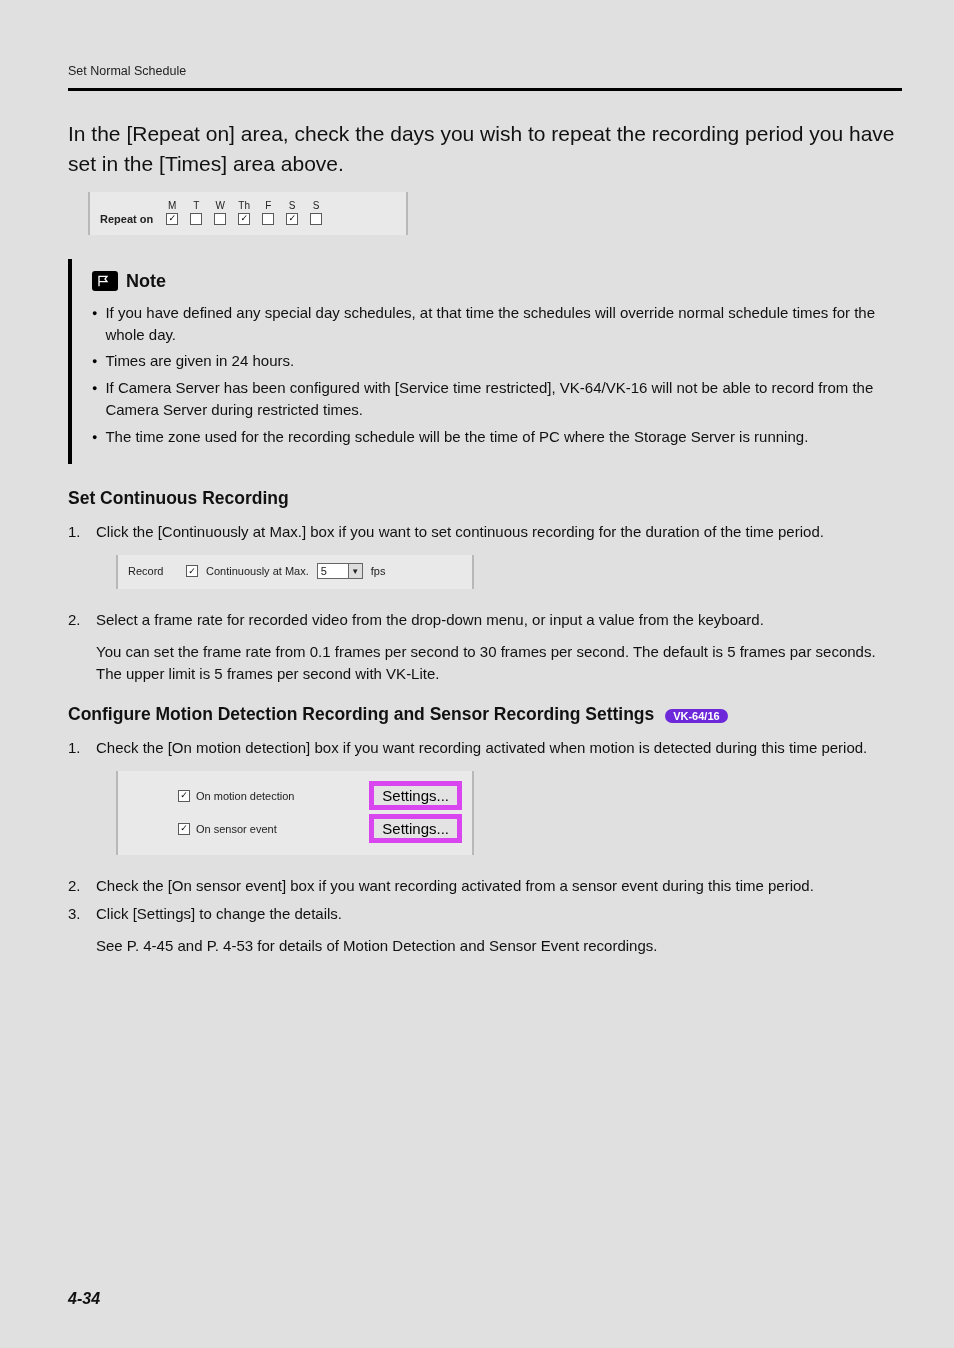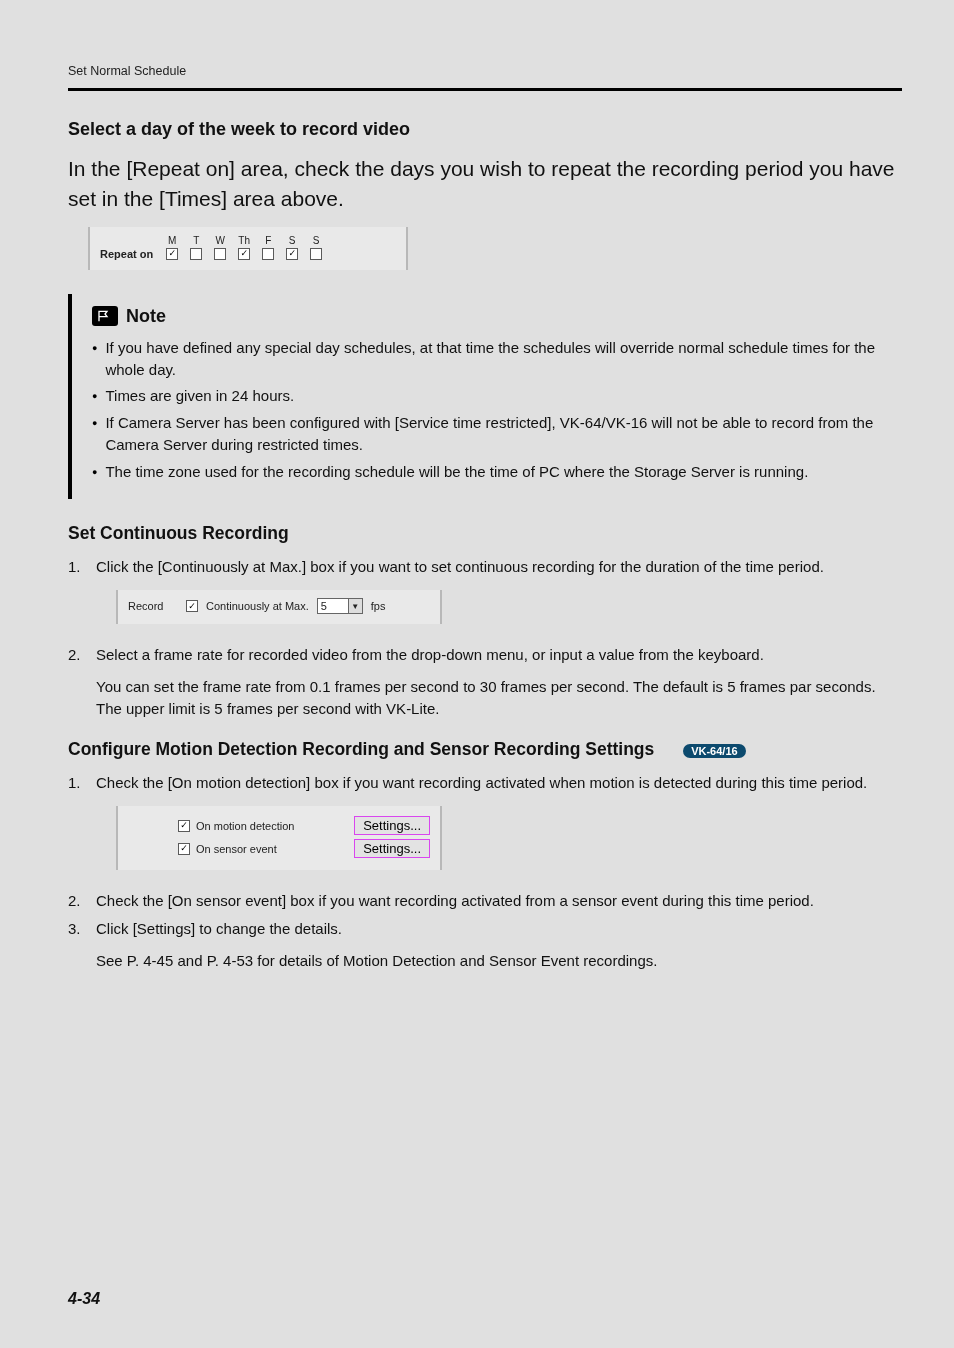--- a/index.html
+++ b/index.html
@@ -49,21 +49,21 @@
     border-left: 2px solid #b8b8b8;
     border-right: 2px solid #b8b8b8;
     background: #e9e9e9;
     padding: 8px 10px 10px 10px;
     margin: 12px 0 20px 20px;
     font-family: Tahoma, Arial, sans-serif;
     font-size: 11px;
     color: #222;
   }
   .shot.small { width: 320px; }
-  .shot.mid   { width: 326px; }
+  .shot.mid   { width: 358px; }
 
   .repeat-row { display: flex; align-items: flex-end; gap: 6px; }
   .repeat-label { font-size: 11px; padding-right: 4px; font-weight: bold; }
   .day-col { display: flex; flex-direction: column; align-items: center; width: 18px; }
   .day-col .lbl { font-size: 10px; margin-bottom: 2px; }
   .chk {
     width: 12px; height: 12px;
     border: 1px solid #5a5a5a;
     background: #fff;
     display: inline-flex; align-items: center; justify-content: center;
@@ -78,22 +78,22 @@
     border: 1px solid #666; background: #fff; height: 16px;
   }
   .combo .val { width: 30px; padding: 0 3px; font-size: 11px; }
   .combo .arrow {
     width: 14px; height: 14px; border-left: 1px solid #666;
     display: flex; align-items: center; justify-content: center;
     font-size: 8px; background: #ddd;
   }
 
   .btn {
-    border: 1px solid #d946ef; background: #e3e3e3;
-    font-size: 13px; padding: 1px 8px;
+    border: 5px solid #d946ef; background: #e3e3e3;
+    font-size: 15px; padding: 1px 8px;
   }
 
   .motion-row { display: flex; align-items: center; justify-content: space-between; padding: 2px 0; }
   .motion-row .left { display: flex; align-items: center; gap: 6px; margin-left: 50px; }
 
   
   .note-block {
     border-left: 4px solid #000;
     padding: 12px 6px 12px 20px;
     margin: 24px 0;
@@ -114,48 +114,47 @@
     display: flex;
   }
   .bullets > li::before {
     content: "●"; font-size: 9px; margin-right: 8px; margin-top: 5px;
     color: #000;
   }
   .bullet-txt { flex: 1; }
 
   .badge {
     display: inline-block;
-    background: #0c4a6e;
+    background: #6d28d9;
     color: #fff;
     font-size: 11px;
     font-weight: 700;
     padding: 1px 8px;
     border-radius: 10px;
     vertical-align: middle;
-    margin-left: 24px;
+    margin-left: 6px;
   }
 
   .page-num {
     position: absolute;
     left: 68px;
     bottom: 40px;
     font-style: italic;
     font-weight: 700;
     font-size: 16px;
   }
 </style>
 </head>
 <body>
 
 <div class="page">
 
   <div class="running-head">Set Normal Schedule</div>
   <hr class="rule-thick">
 
-  <div class="h3">Select a day of the week to record video</div>
   <p class="para">In the [Repeat on] area, check the days you wish to repeat the recording period you have set in the [Times] area above.</p>
 
   <div class="shot small">
     <div class="repeat-row">
       <span class="repeat-label">Repeat on</span>
       <div class="day-col">
         <span class="lbl">M</span>
         <span class="chk chkd"></span>
       </div>
       <div class="day-col">

